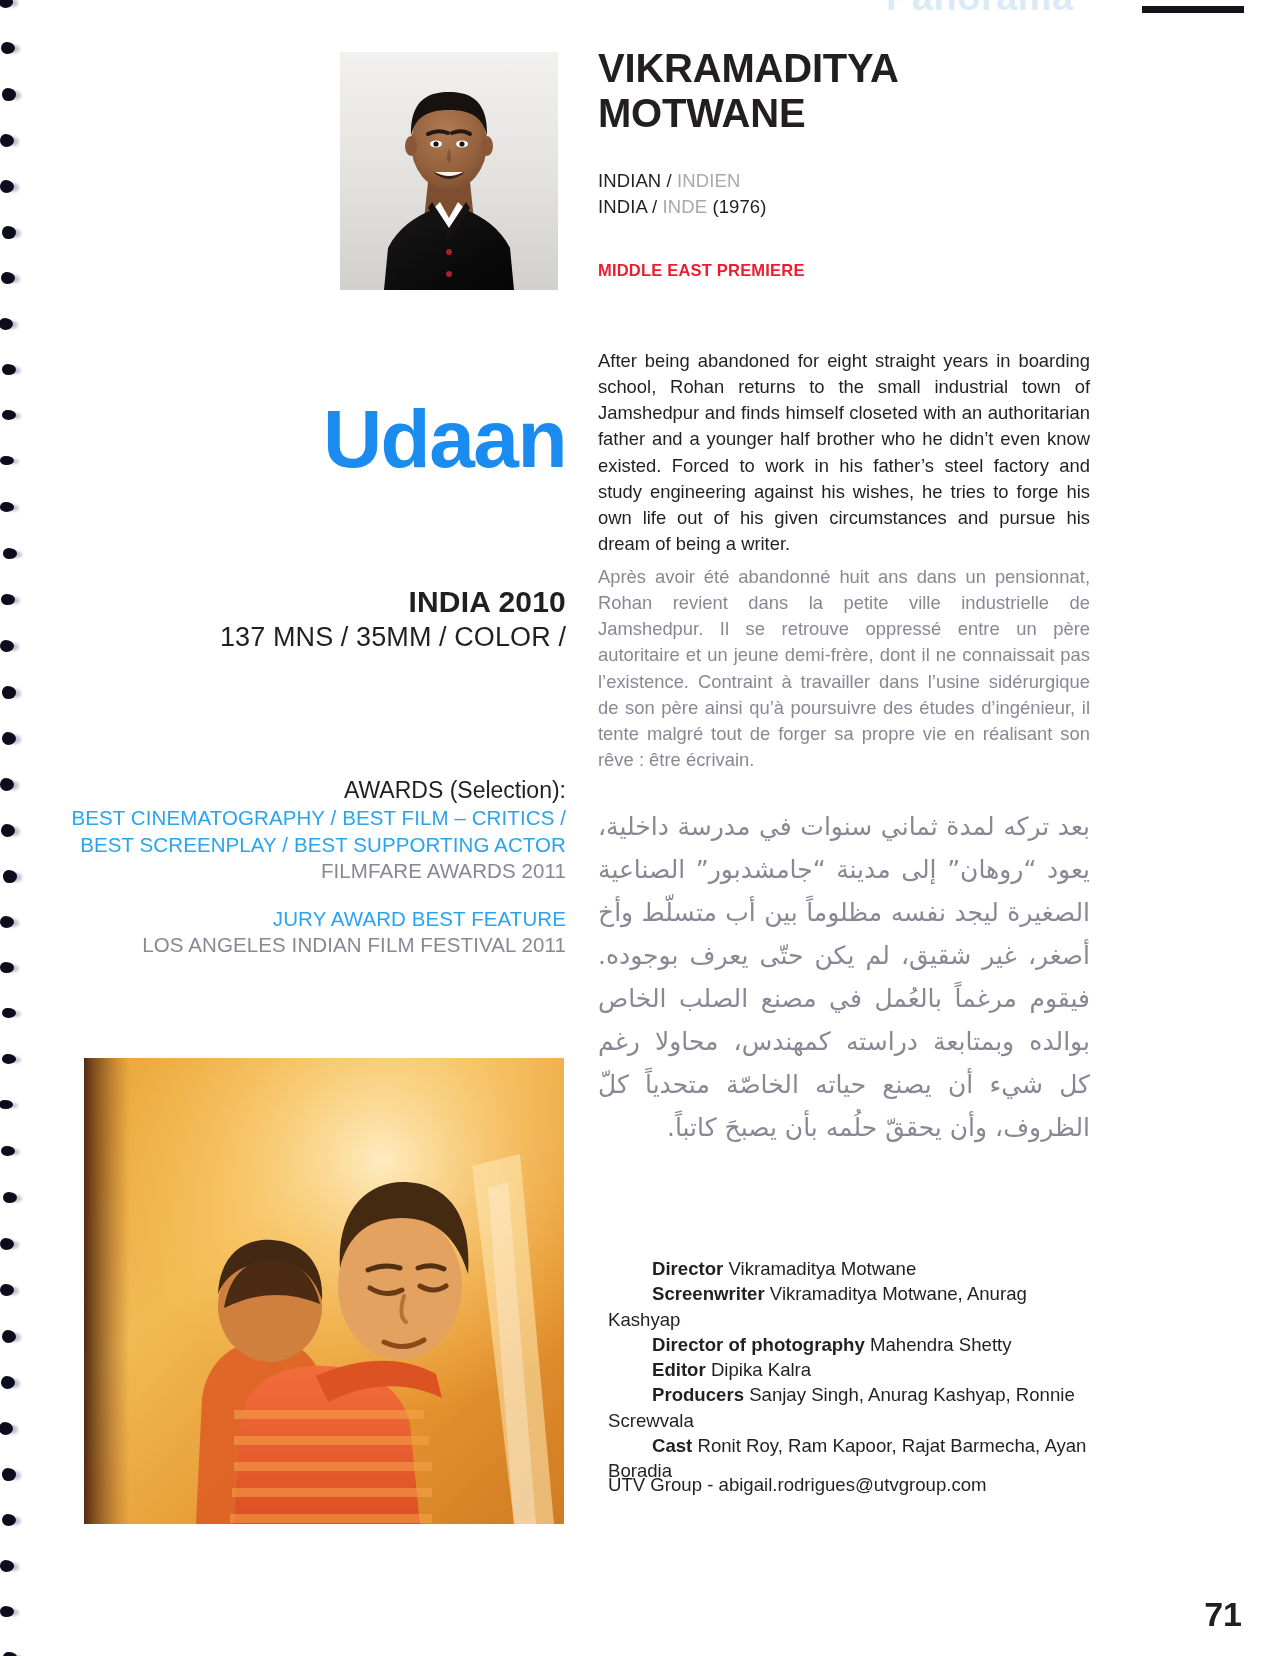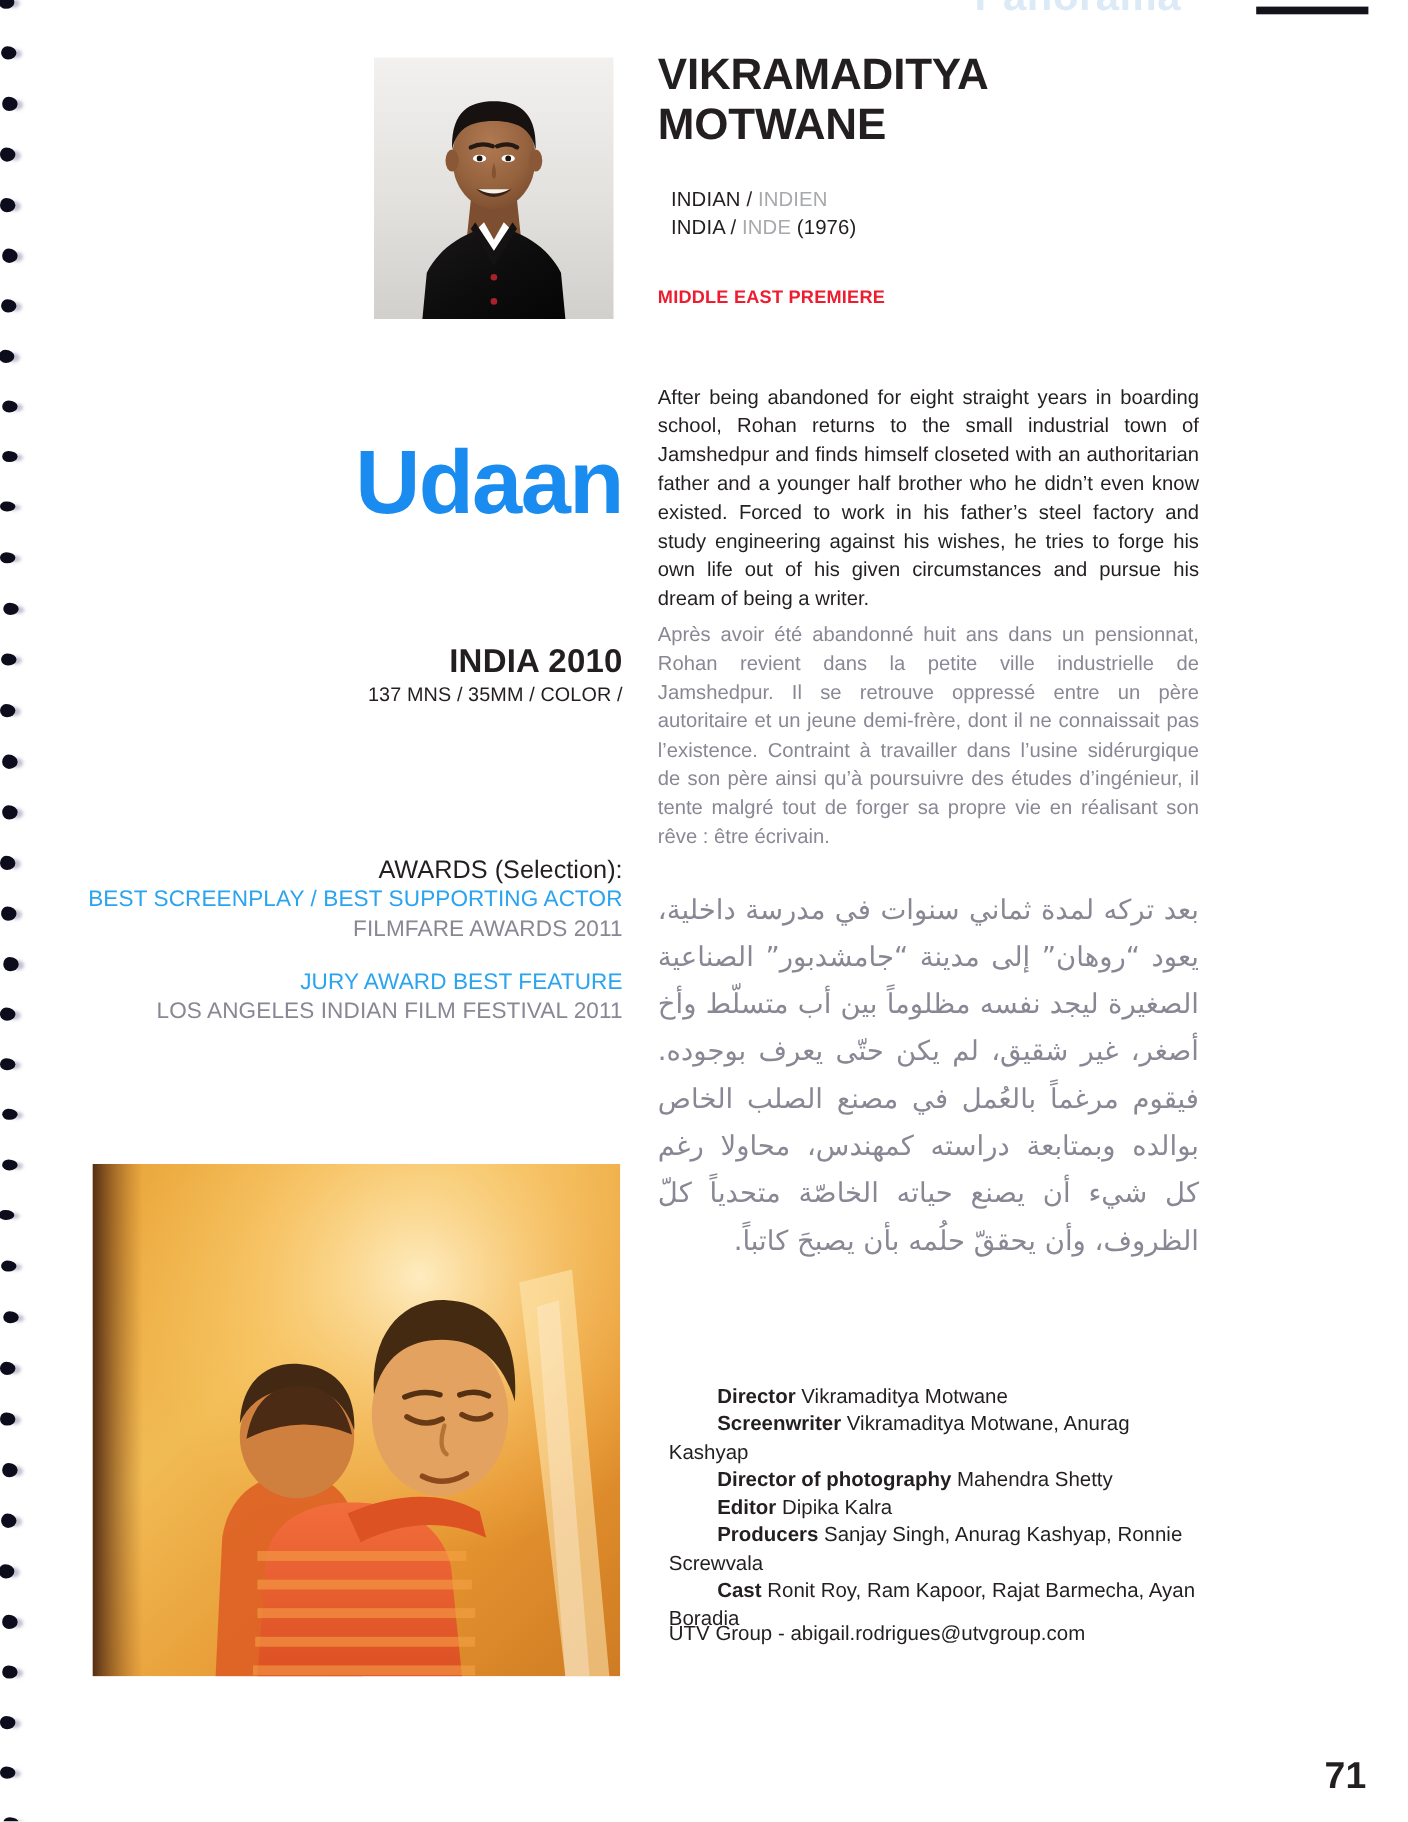--- a/index.html
+++ b/index.html
@@ -82,21 +82,20 @@
     color: #231f20;
   }
   #nationality {
     position: absolute;
     left: 598px;
     top: 168px;
     font-size: 18.5px;
     line-height: 1.38;
     color: #231f20;
     letter-spacing: 0.1px;
-    margin-left: 12px;
   }
   .grey-alt { color: #a7a9ac; }
   #premiere {
     position: absolute;
     left: 598px;
     top: 261px;
     font-size: 16.5px;
     font-weight: bold;
     color: #ed1c2e;
     letter-spacing: 0.2px;
@@ -158,21 +157,21 @@
     text-align: right;
     color: #231f20;
   }
   #film-country-year {
     font-size: 30px;
     letter-spacing: 0.2px;
     line-height: 1.16;
     font-weight: bold;
   }
   .meta-line {
-    font-size: 18px;
+    font-size: 27px;
     letter-spacing: 0.1px;
     line-height: 1.3;
   }
 
   
   #awards {
     position: absolute;
     left: 0;
     top: 732px;
     width: 566px;
@@ -364,20 +363,21 @@
 
   <div id="film-title">Udaan</div>
 
   <div id="film-meta">
     <div id="film-country-year">INDIA 2010</div>
     <div class="meta-line">137 MNS / 35MM / COLOR /</div>
   </div>
 
   <div id="awards">
     <div id="awards-heading">AWARDS (Selection):</div>
+    <div class="award-title">BEST CINEMATOGRAPHY / BEST FILM – CRITICS /</div>
     <div class="award-title">BEST SCREENPLAY / BEST SUPPORTING ACTOR</div>
     <div class="award-festival">FILMFARE AWARDS 2011</div>
     <div class="award-gap"></div>
     <div class="award-title">JURY AWARD BEST FEATURE</div>
     <div class="award-festival">LOS ANGELES INDIAN FILM FESTIVAL 2011</div>
   </div>
 
   <div id="still">
     <svg width="480" height="466" viewBox="0 0 480 466">
       <defs>

